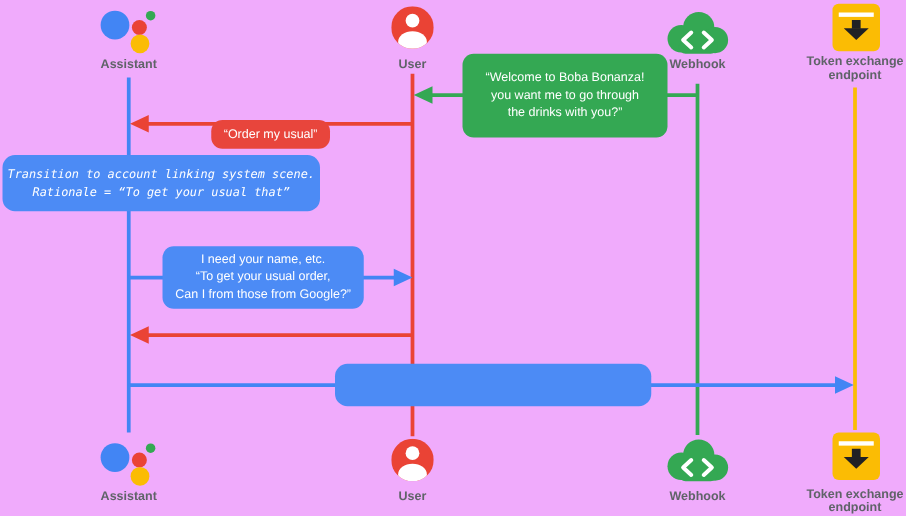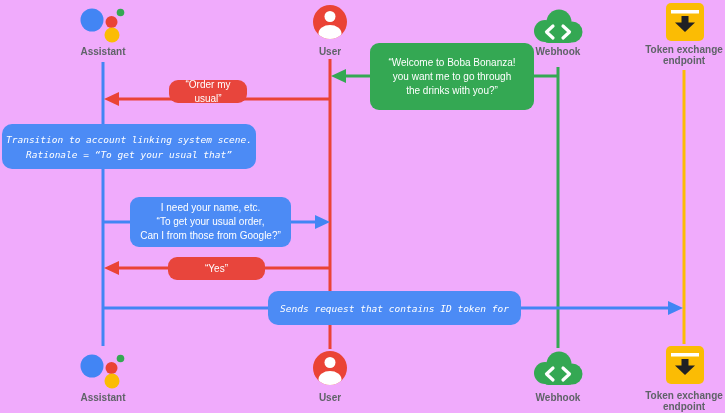--- a/index.html
+++ b/index.html
@@ -114,37 +114,35 @@
     <div>Token exchange</div>
     <div>endpoint</div>
   </div>
 
   <div class="bubble speech bg-green" style="left:370px;top:43px;width:164px;height:67px">
     <div>“Welcome to Boba Bonanza!</div>
     <div>you want me to go through</div>
     <div>the drinks with you?”</div>
   </div>
 
-  <div class="bubble speech bg-red" style="left:169px;top:80px;width:78px;height:23px">“Order my usual”</div>
+  <div class="bubble speech bg-red" style="left:169px;top:96px;width:95px;height:23px">“Order my usual”</div>
 
   <div class="bubble note bg-blue" style="left:2px;top:124px;width:254px;height:45px">
     <div>Transition to account linking system scene.</div>
     <div>Rationale = “To get your usual that”</div>
   </div>
 
   <div class="bubble speech bg-blue" style="left:130px;top:197px;width:161px;height:50px">
     <div>I need your name, etc.</div>
     <div>“To get your usual order,</div>
     <div>Can I from those from Google?”</div>
   </div>
 
-  <div class="bubble speech bg-red" style="left:168px;top:257px;width:97px;height:23px">“Yes”</div>
 
   <div class="bubble note bg-blue" style="left:268px;top:291px;width:253px;height:34px">
-    <div>Sends request that contains ID token for</div>
   </div>
 
   <div class="actor" style="left:78px;top:346px">
     <svg width="50" height="44" viewBox="0 0 50 44">
       <circle cx="14" cy="20" r="11.5" style="fill:var(--blue)"></circle>
       <circle cx="33.5" cy="22" r="6" style="fill:var(--red)"></circle>
       <circle cx="42.5" cy="12.5" r="3.8" style="fill:var(--green)"></circle>
       <circle cx="34" cy="35" r="7.5" style="fill:var(--yellow)"></circle>
     </svg>
   </div>

